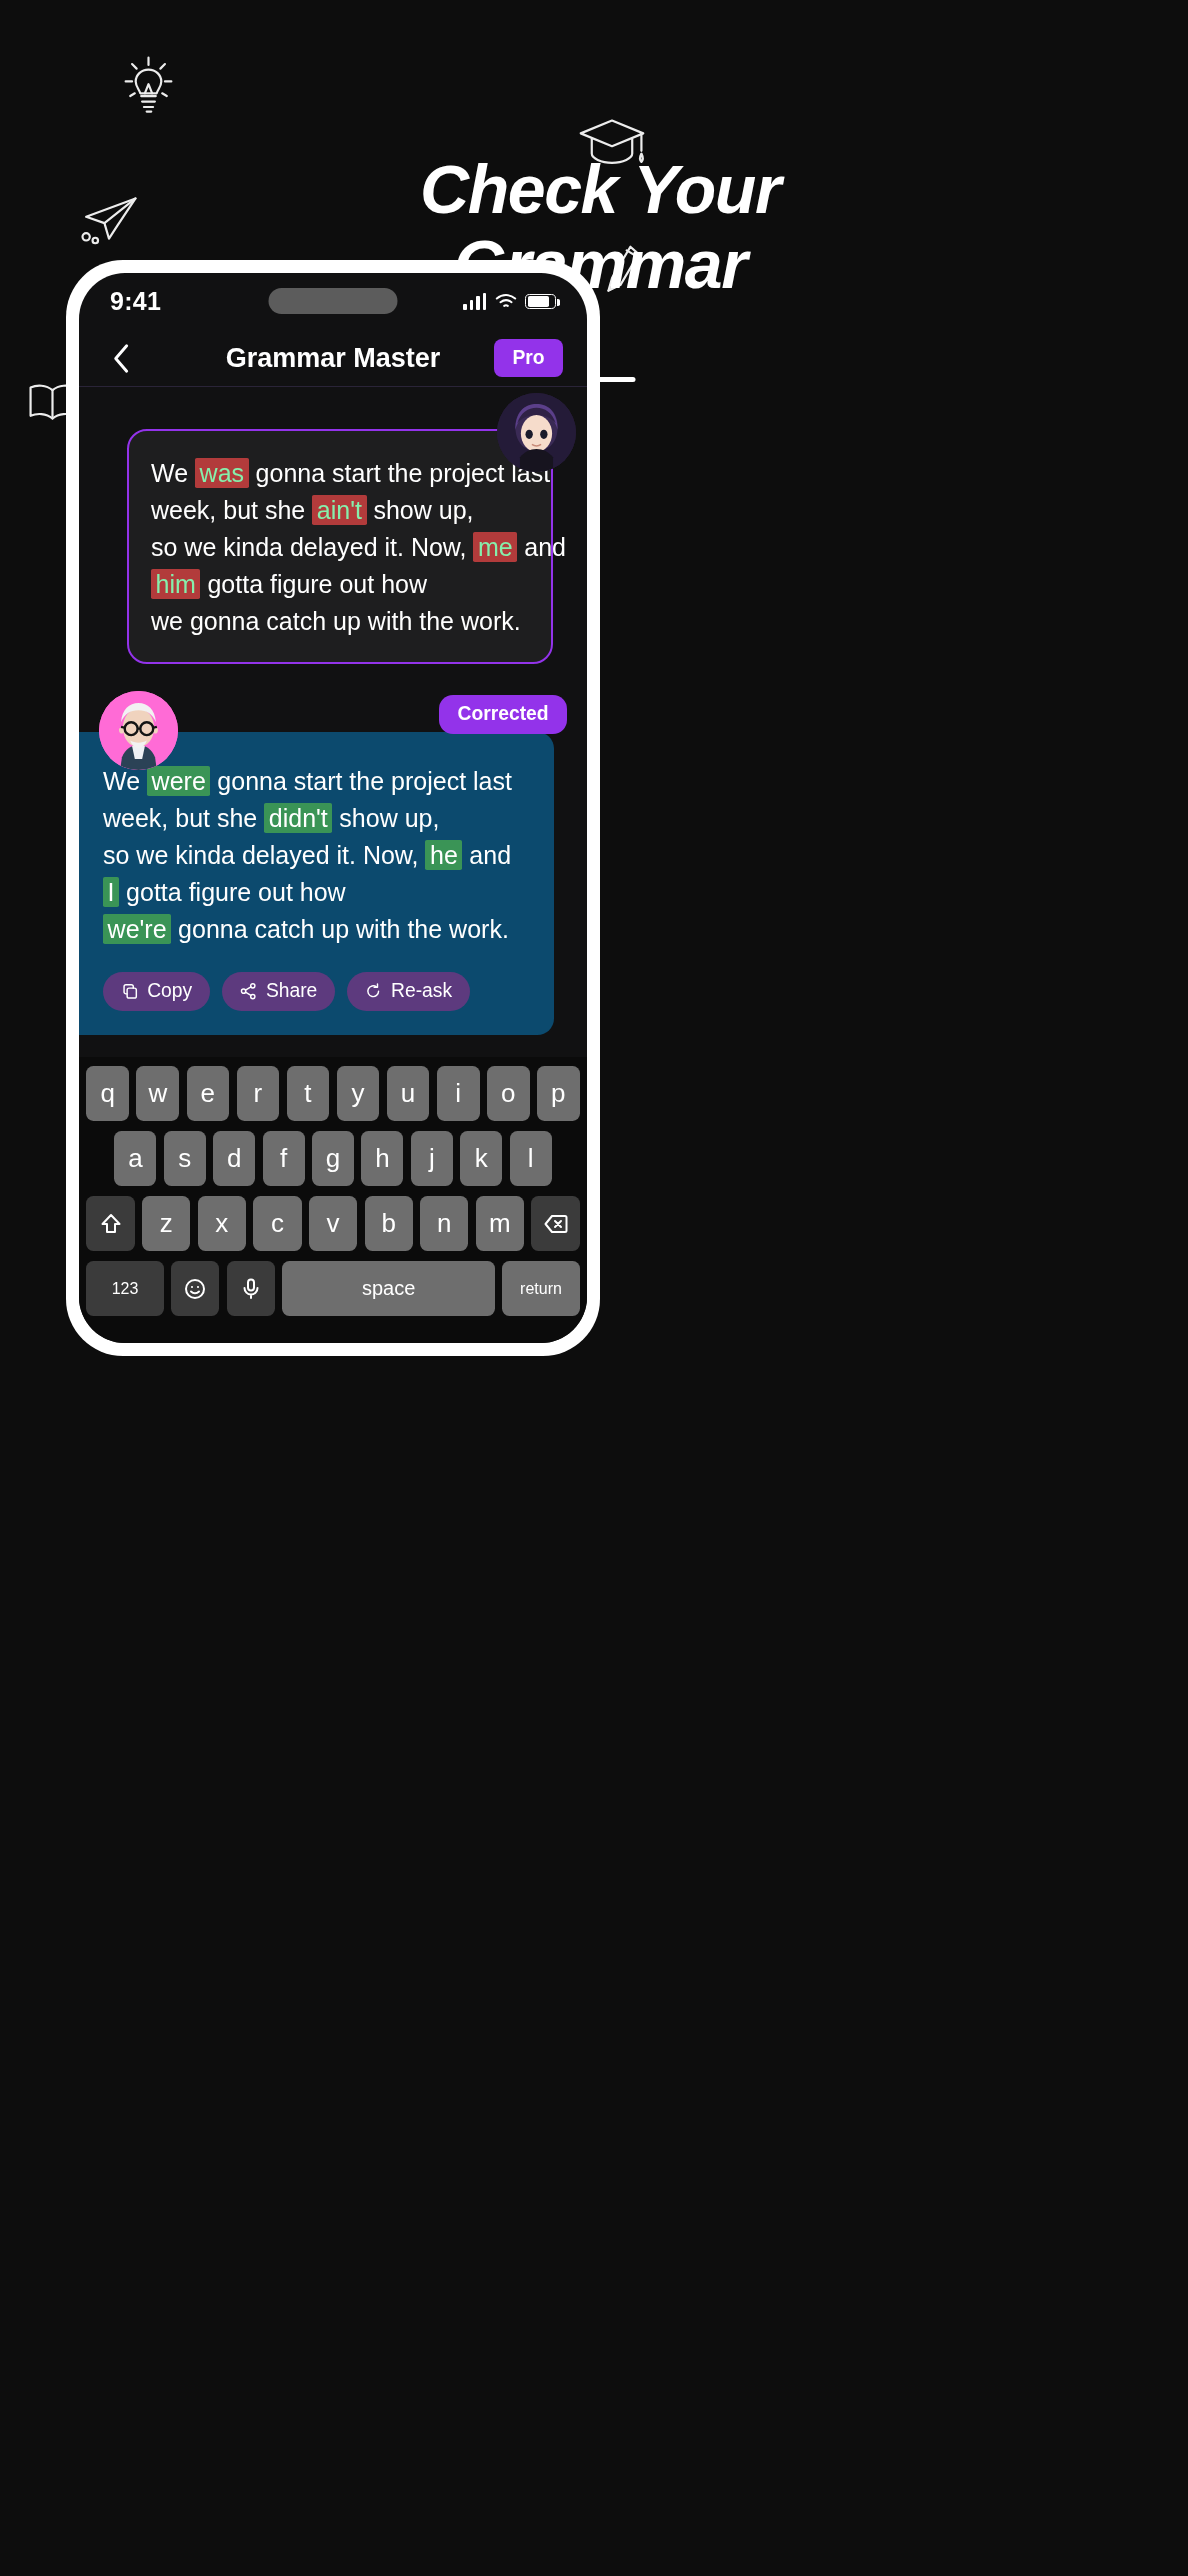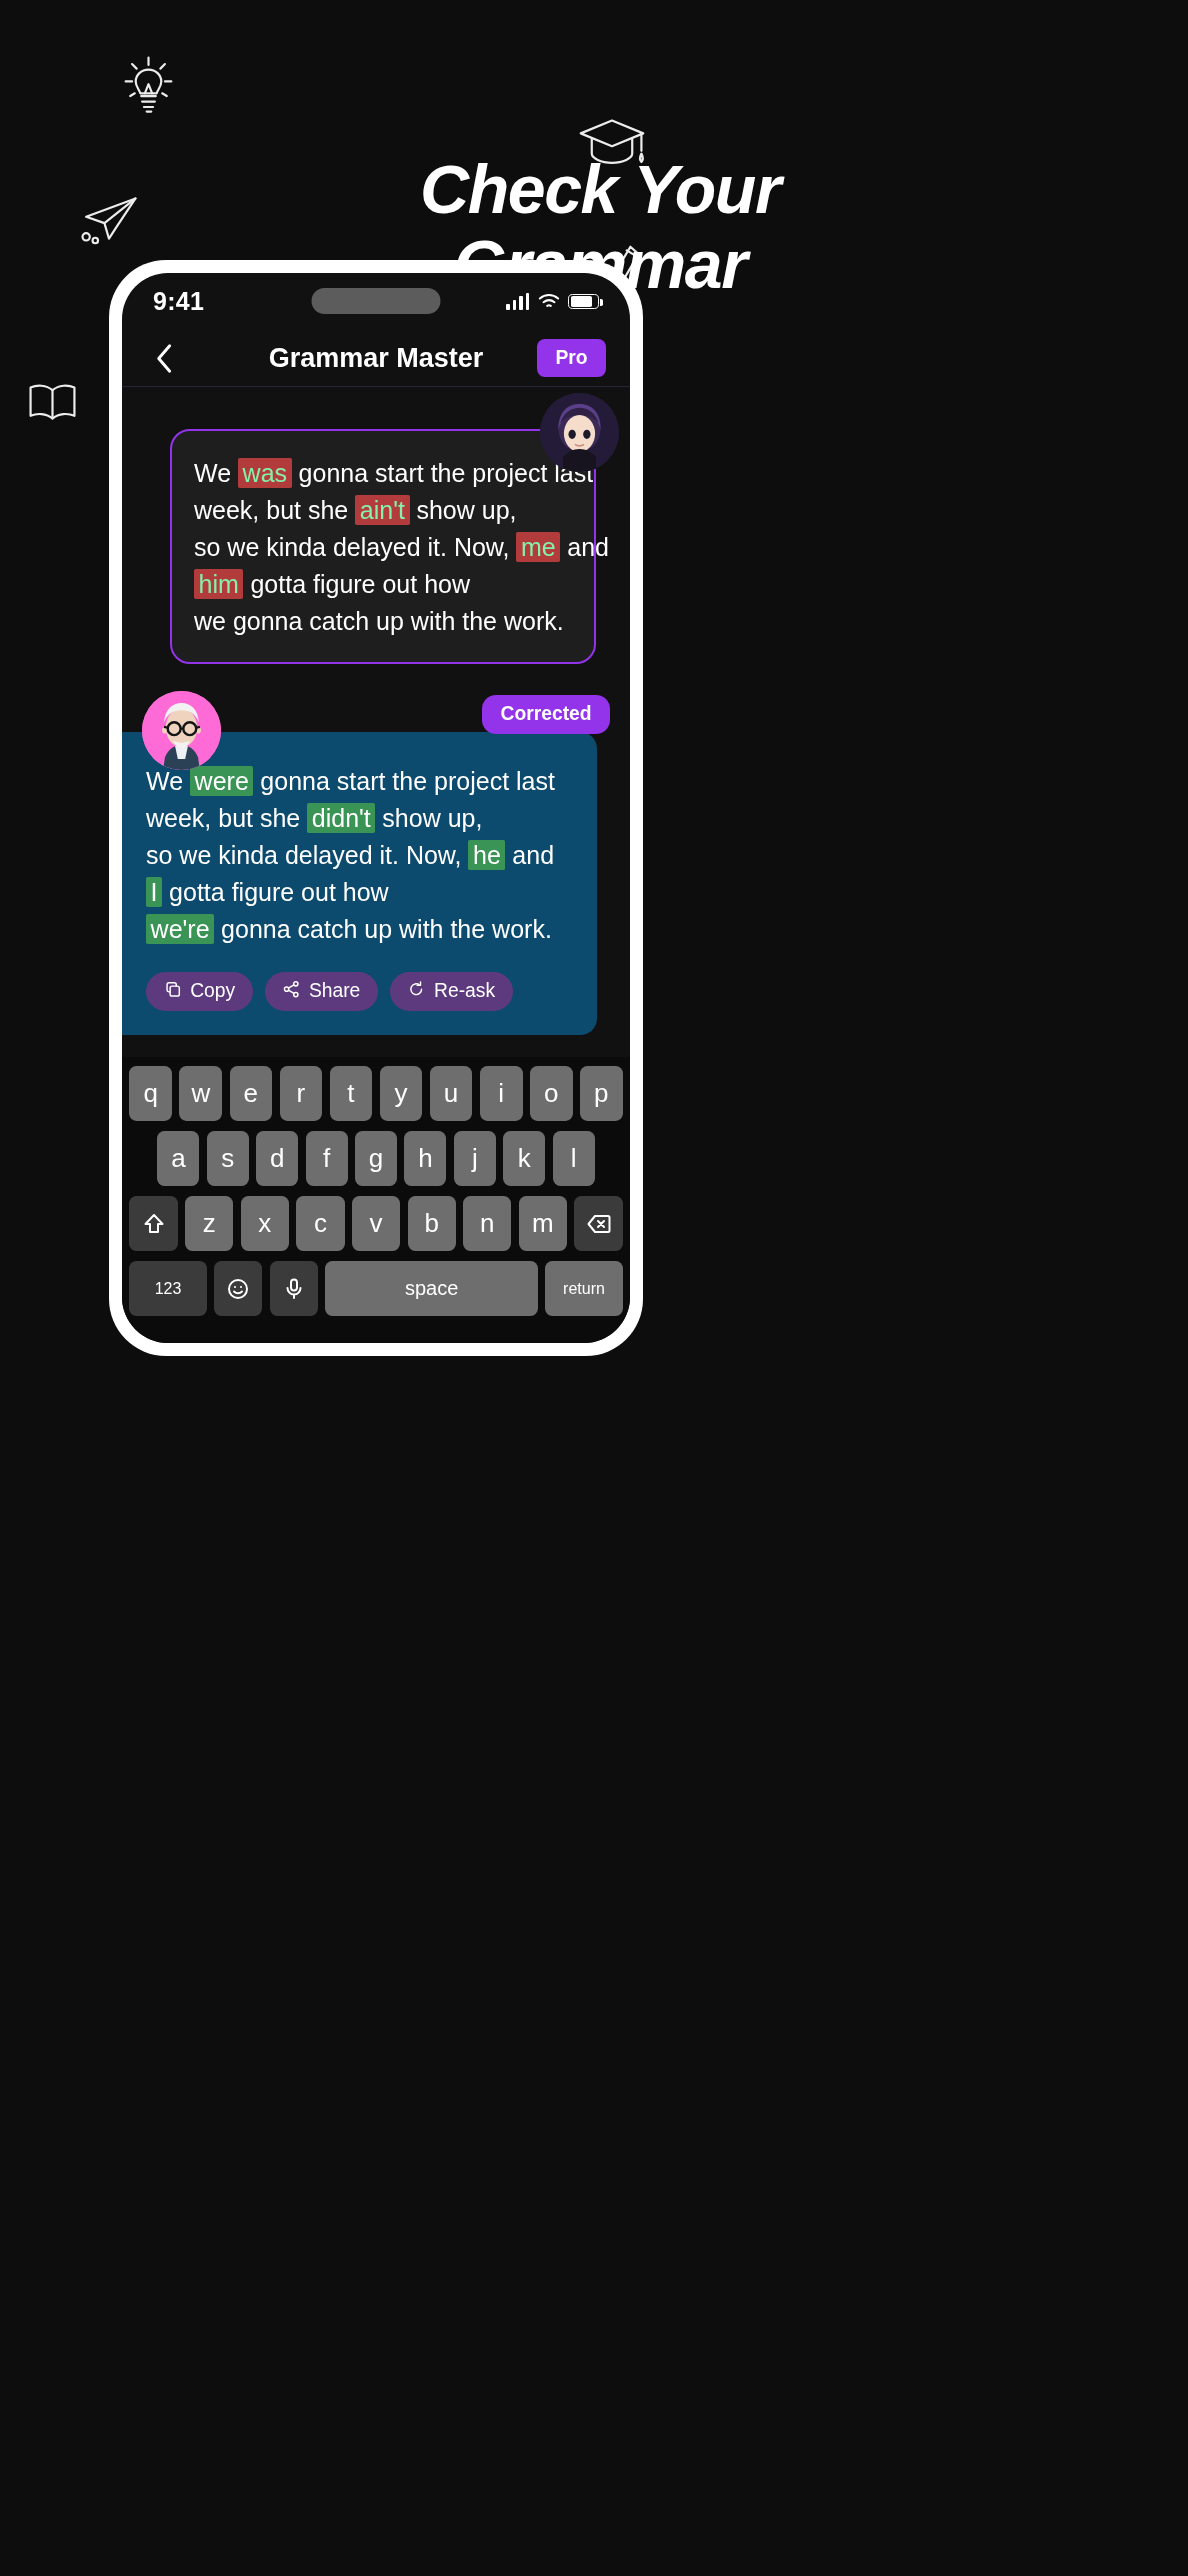--- a/index.html
+++ b/index.html
@@ -22,21 +22,21 @@
   }
   .headline .l2{ display:block; }
   .rule{
     position:absolute; left:50%; transform:translateX(-50%); top:377px;
     width:83px; height:4.6px; background:#fff; border-radius:2.8px;
   }
 
   
   .phone{
     position:absolute; left:66px; top:260px; width:534px; height:1096px;
-    background:#ffffff; border-radius:57px; padding:13px;margin-left:43px;
+    background:#ffffff; border-radius:57px; padding:13px;
   }
   .screen{
     width:100%; height:100%; background:#111112; border-radius:46px;
     overflow:hidden; position:relative; display:flex; flex-direction:column;
   }
 
   
   .statusbar{
     height:57px; flex:0 0 57px; display:flex; align-items:center;
     padding:0 31px; position:relative;
@@ -104,21 +104,21 @@
   .av-user{ right:11px; top:5.5px; background:#2a1f3d; }
   .av-ai{ left:20px; top:304px; background:#ff6bd6; }
 
   .corrected{
     position:absolute; right:20px; top:308px; background:#9333ea;
     font-size:19.3px; font-weight:600; padding:8.3px 18.4px; border-radius:14px; z-index:4;
   }
 
   .actions{ display:flex; gap:12px; margin-top:24px; }
   .act{
-    display:flex; gap:8.3px; background:#5d3a7e;
+    display:flex; align-items:center; gap:8.3px; background:#5d3a7e;
     border-radius:22px; padding:8.3px 17.5px; font-size:19.3px; color:#fff;
   }
   .act svg{ width:18.4px; height:18.4px; stroke:#fff; fill:none; stroke-width:1.9;
             stroke-linecap:round; stroke-linejoin:round; }
 
   
   .keyboard{
     flex:0 0 286px; background:#0b0b0b; padding:9.2px 7.4px 13px 7.4px;
     display:flex; flex-direction:column; gap:10px;
   }

